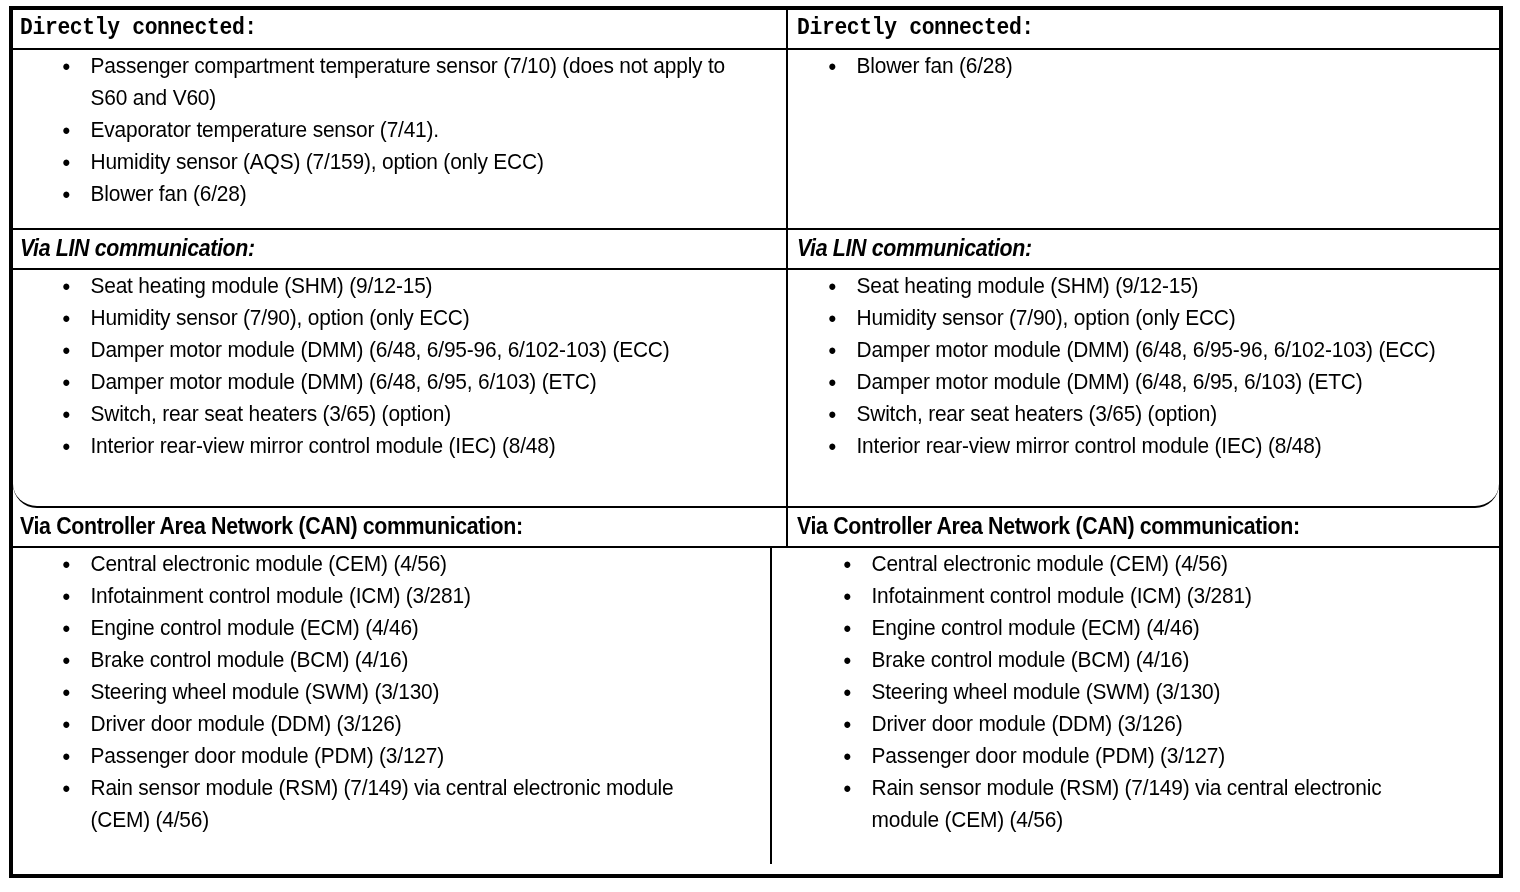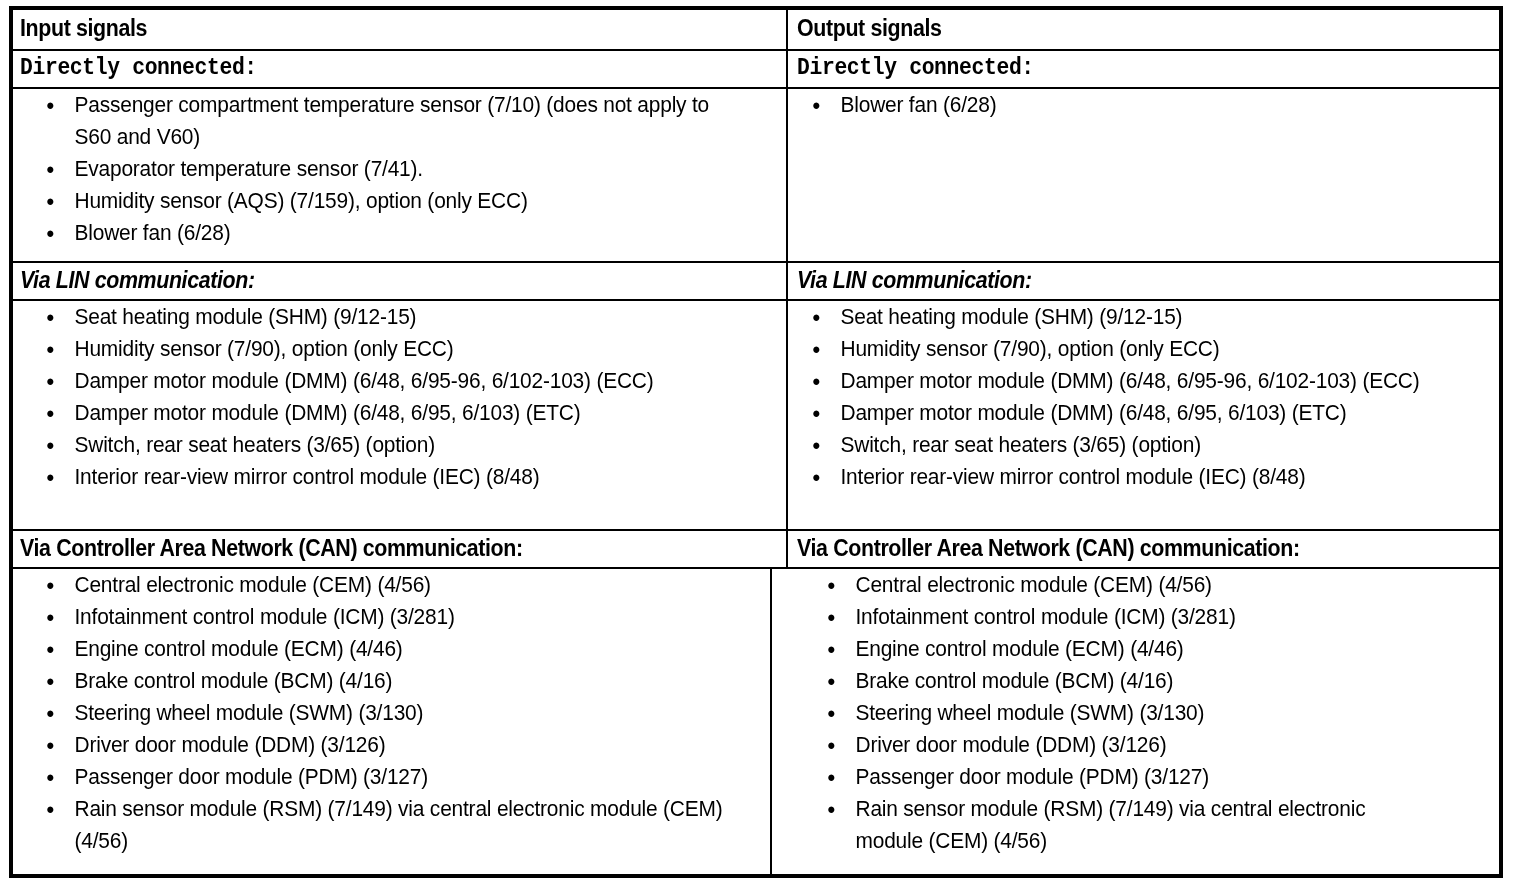--- a/index.html
+++ b/index.html
@@ -55,21 +55,21 @@
   }
   .tcell.right {
     width: 711px;
   }
 
   
   .row-title { height: 42px; }
   .row-subhead { height: 40px; font-family: Liberation Mono, monospace; }
   .row-direct { height: 180px; }
   .row-lin-head { height: 40px; font-style: italic; }
-  .row-lin-body { height: 238px; }
+  .row-lin-body { height: 238px; border-radius: 24px; }
   .row-can-head { height: 40px; }
   .row-can-body { height: 316px; gap: 31px; }
 
   .hd {
     font-weight: bold;
     font-size: 23px;
     line-height: 1;
     letter-spacing: -0.4px;
     transform: scaleX(0.93);
     transform-origin: left center;
@@ -81,21 +81,21 @@
   .tcell.left .hd  { left: 7px; }
   .tcell.right .hd { left: 9px; }
 
   
   ul.blist {
     list-style: none;
     margin: 0;
     padding: 0;
     position: absolute;
     top: 0;
-    left: 0;
+    left: 16px;
     right: 0;
   }
   ul.blist li {
     position: relative;
     font-size: 22px;
     line-height: 32px;
     letter-spacing: -0.2px;
     transform: scaleX(0.95);
     transform-origin: left top;
     padding-left: 30px;
@@ -120,28 +120,20 @@
   .list-direct-right { top: 77px; }
   .list-lin          { top: 15px; }
   .list-can          { top: 10px; }
 </style>
 </head>
 <body>
 
 <div class="signal-table">
   <div class="table-grid">
 
-    <div class="trow row-title">
-      <div class="tcell left">
-        <span class="hd">Input signals</span>
-      </div>
-      <div class="tcell right">
-        <span class="hd">Output signals</span>
-      </div>
-    </div>
 
     <div class="trow row-subhead">
       <div class="tcell left">
         <span class="hd">Directly connected:</span>
       </div>
       <div class="tcell right">
         <span class="hd">Directly connected:</span>
       </div>
     </div>
 

